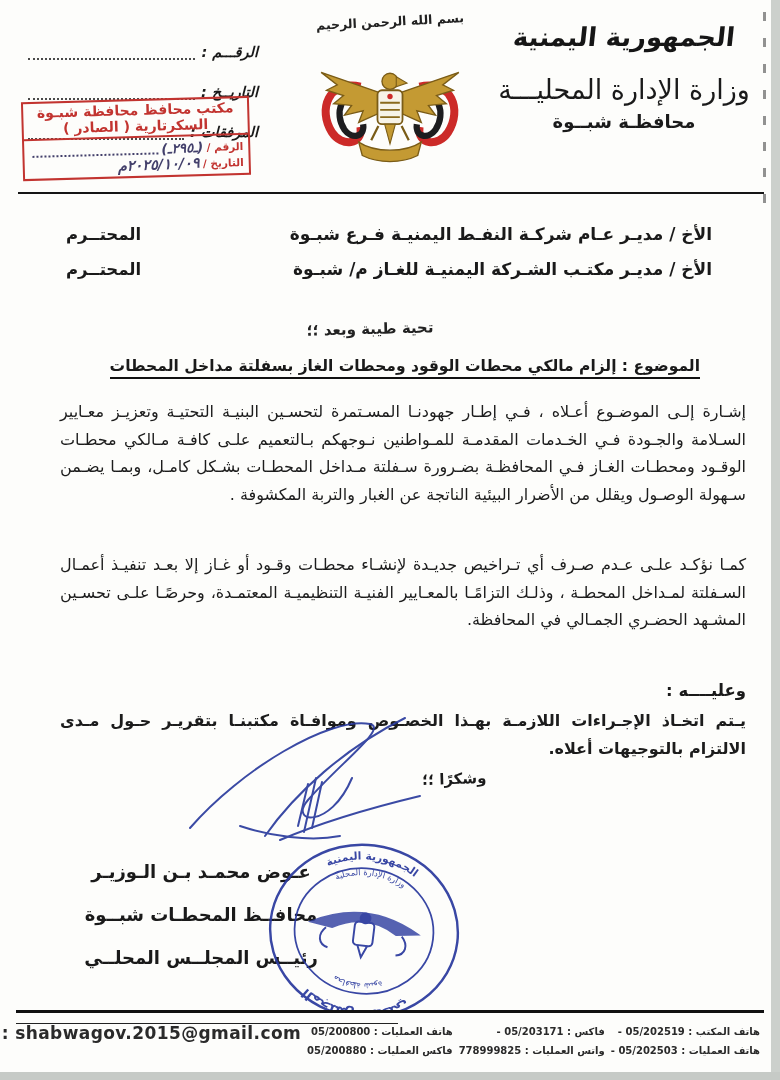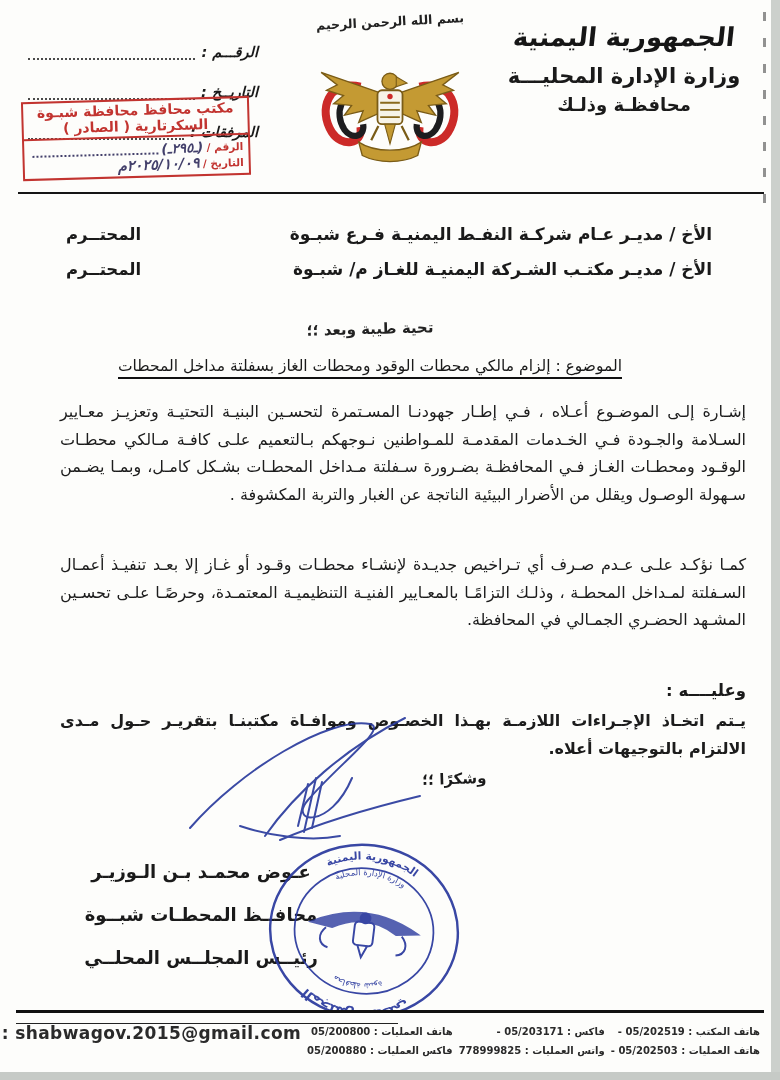--- a/index.html
+++ b/index.html
@@ -9,21 +9,21 @@
   .edge-right{position:absolute;top:0;right:0;width:9px;height:100%;background:#ccd0cc;z-index:9;}
   .edge-bottom{position:absolute;bottom:0;left:0;width:100%;height:8px;background:#c6cac6;z-index:9;}
   .fold-marks{position:absolute;top:12px;right:14px;width:3px;height:200px;z-index:8;opacity:.55;
         background:repeating-linear-gradient(#3a3a3a 0 9px,transparent 9px 26px);}
   
   .basmala{position:absolute;top:14px;right:312px;width:156px;text-align:center;font-size:12.5px;
         font-weight:bold;transform:rotate(-3deg);color:#222;}
   .emblem{position:absolute;top:36px;right:314px;width:152px;height:138px;}
   .hdr-right{position:absolute;top:22px;left:478px;width:292px;text-align:center;}
   .hdr-republic{font-size:26px;font-weight:bold;transform:skewX(-6deg);letter-spacing:-1px;color:#161616;}
-  .hdr-ministry{font-size:21px;font-weight:bold;margin-top:12px;}
+  .hdr-ministry{font-size:27px;font-weight:normal;margin-top:22px;}
   .hdr-gov{font-size:18px;font-weight:bold;margin-top:6px;}
   .hdr-office{font-size:15.5px;font-weight:bold;margin-top:6px;}
   .hdr-office span{border-bottom:2px solid #111;padding-bottom:1px;}
   .hdr-left{position:absolute;top:44px;left:26px;width:232px;z-index:1;}
   .ref-row{display:flex;align-items:flex-end;margin-bottom:24px;font-weight:bold;font-size:14.5px;font-style:italic;}
   .ref-row .lbl{white-space:nowrap;}
   .ref-row .leader{flex:1;border-bottom:2px dotted #4a4a4a;margin-left:2px;margin-right:6px;height:14px;}
   .hdr-rule{position:absolute;top:192px;left:18px;right:16px;border-top:2.5px solid #151515;}
   
   .red-stamp{position:absolute;top:99px;left:22px;width:214px;z-index:3;border:2.5px solid #c23430;
@@ -35,22 +35,22 @@
   .rs-row .val{color:#43406b;font-size:13.5px;font-style:italic;font-weight:bold;transform:rotate(-1deg);margin-right:3px;}
   .rs-row .dots{flex:1;border-bottom:2px dotted #43406b;height:9px;margin:0 3px;}
   .rs-date .val{font-size:14.5px;}
   
   .recipients{position:absolute;top:224px;right:68px;left:66px;}
   .rcp-row{display:flex;justify-content:space-between;align-items:baseline;font-weight:bold;
         font-size:17px;margin-bottom:15px;white-space:nowrap;}
   .rcp-row .hon{font-size:16.5px;}
   .greeting{position:absolute;top:320px;left:0;right:40px;text-align:center;font-size:15px;
         font-weight:bold;transform:rotate(-1.5deg);color:#222;}
-  .subject{position:absolute;top:357px;right:80px;left:40px;font-size:15.5px;font-weight:normal;
-        white-space:nowrap;text-align:center;}
+  .subject{position:absolute;top:357px;right:80px;left:40px;font-size:15.5px;font-weight:bold;
+        white-space:nowrap;text-align:right;}
   .subject span{border-bottom:2px solid #111;padding-bottom:2px;}
   
   .para{position:absolute;right:34px;left:60px;margin:0;font-size:16px;line-height:27.5px;
         text-align:justify;color:#1c1c1c;}
   .p1{top:398px;}
   .p2{top:551px;}
   .transition{position:absolute;top:681px;right:34px;font-size:16.5px;font-weight:bold;text-align:center;}
   .p3{top:707px;font-weight:bold;}
   .thanks{position:absolute;top:770px;right:294px;font-size:15px;font-weight:bold;transform:rotate(-2deg);}
   .signature{position:absolute;top:708px;left:180px;width:260px;height:150px;z-index:2;}
@@ -98,21 +98,21 @@
 
     <path d="M79,94 L85,116 L91,94 Z" fill="#c49a33" stroke="#7a5c17" stroke-width="1.2"></path>
     <path d="M72,96 L64,112 M98,96 L106,112" stroke="#7a5c17" stroke-width="2.5"></path>
 
     <path d="M50,114 C68,126 102,126 120,114 L116,129 C98,138 72,138 54,129 Z" fill="#c49a33" stroke="#7a5c17" stroke-width="1.5"></path>
   </svg>
 
   <div class="hdr-right">
     <div class="hdr-republic">الجمهورية اليمنية</div>
     <div class="hdr-ministry">وزارة الإدارة المحليـــة</div>
-    <div class="hdr-gov">محافظـة وذلـك</div>
+    <div class="hdr-gov">محافظـة شبــوة</div>
   </div>
 
   <div class="hdr-left">
     <div class="ref-row">
       <span class="lbl">الرقـــم :</span>
       <span class="leader"></span>
     </div>
     <div class="ref-row">
       <span class="lbl">التاريــخ :</span>
       <span class="leader"></span>

